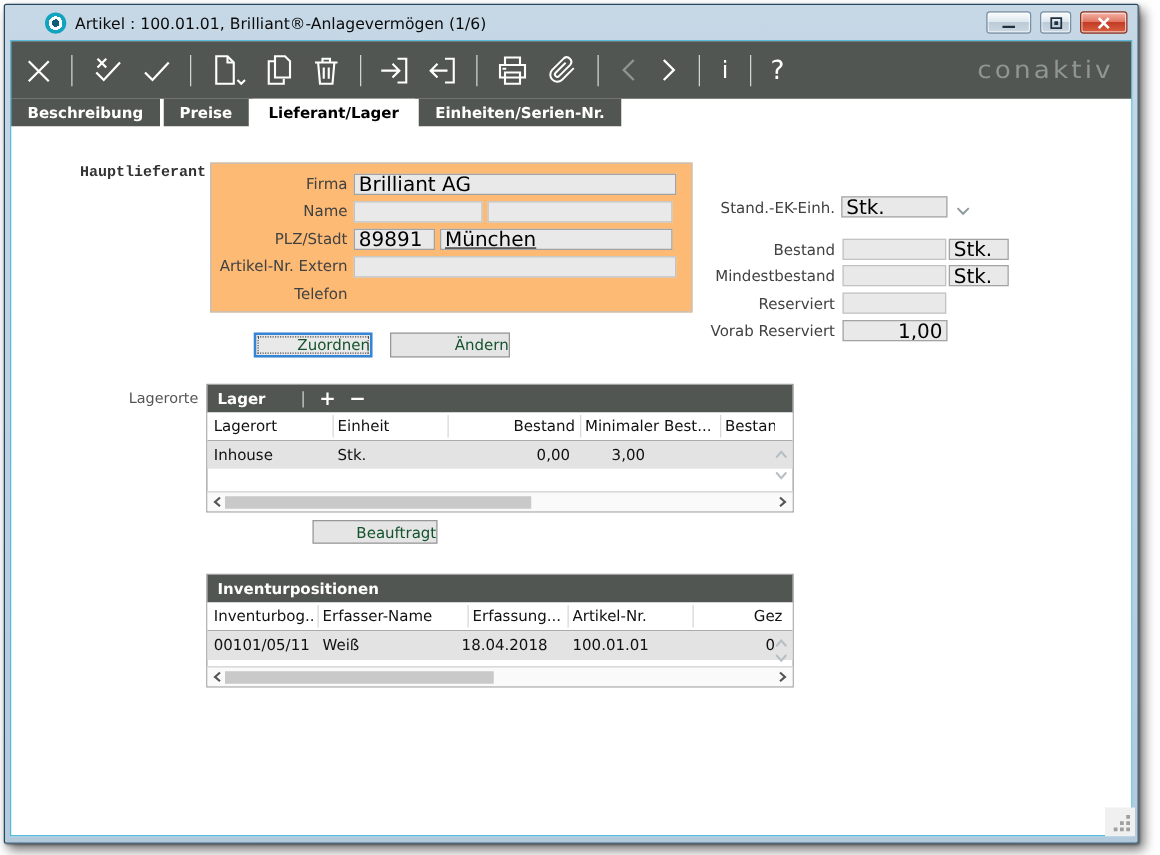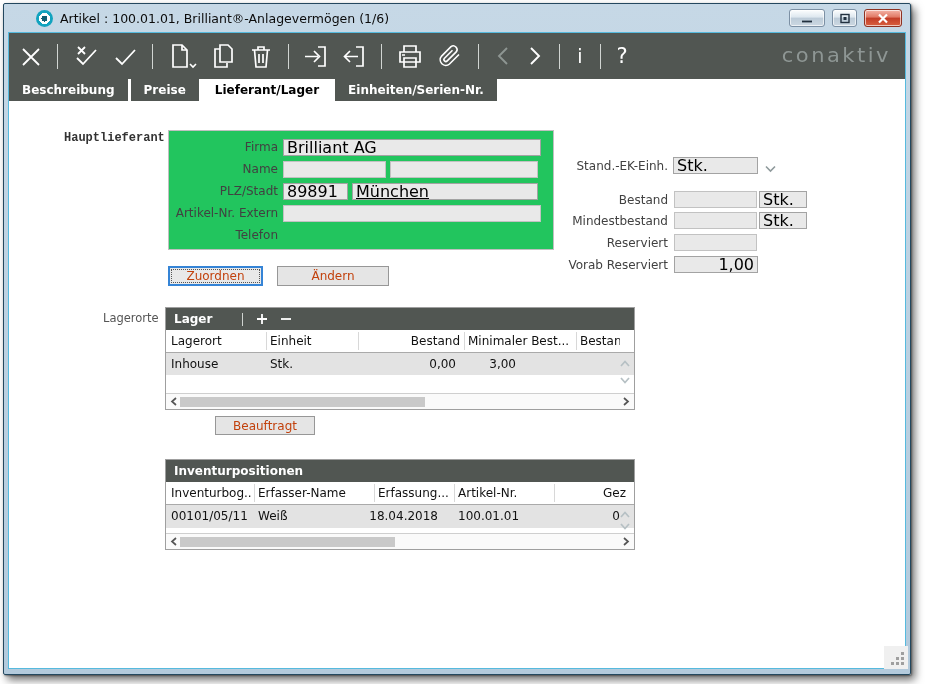--- a/index.html
+++ b/index.html
@@ -21,27 +21,27 @@
   .toolbar { position:absolute; left:0; top:0; width:100%; height:46px; background:#515652; display:flex; align-items:center; padding:0 14px 0 10px; gap:12px; }
   .ticon { display:flex; align-items:center; justify-content:center; cursor:pointer; }
   .sep { width:1px; height:25px; background:#dfe3e0; opacity:.9; margin:0 2px; flex:0 0 auto; }
   .logo { margin-left:auto; font-size:21px; color:#8e9694; letter-spacing:2.5px; transform:scaleY(.92); cursor:default; }
   
   .tabs { position:absolute; left:0; top:46px; height:22px; display:flex; gap:3px; }
   .tab { background:#515652; color:#fff; font-size:12px; font-weight:bold; line-height:22px; padding:0 13px; white-space:nowrap; cursor:pointer; }
   .tab.active { background:#fff; color:#000; }
   
   .sec-label { position:absolute; font-size:12px; font-weight:bold; color:#333; }
-  .hl-box { position:absolute; left:159px; top:97px; width:386px; height:120px; border:1px solid #c0c0c0; background:#22c55e; }
+  .hl-box { position:absolute; left:159px; top:97px; width:386px; height:120px; border:1px solid #c0c0c0; background:#fdba74; }
   .frow { position:absolute; left:0; width:100%; height:18px; display:flex; align-items:center; }
   .flabel { width:114px; text-align:right; font-size:12px; color:#414141; padding-right:5px; flex:0 0 auto; white-space:nowrap; }
   .fld { height:17px; background:#e9e9e9; border:1px solid #a3a3a3; font-size:16px; color:#000; padding:0 3px; line-height:15px; overflow:hidden; white-space:nowrap; }
   .fld.empty { border-color:#c2c2c2; }
   .rlabel { position:absolute; font-size:12px; color:#414141; text-align:right; width:160px; white-space:nowrap; }
-  .btn { position:absolute; height:20px; background:#e5e5e5; border:1px solid #979797; font-size:12px; color:#c2410c; text-align:center; line-height:17px; cursor:pointer; }
+  .btn { position:absolute; height:20px; background:#e5e5e5; border:1px solid #979797; font-size:12px; color:#14532d; text-align:right; line-height:17px; cursor:pointer;margin-left:35px; }
   .btn.focused { border:2px solid #3584d6; outline:1px dotted #555; outline-offset:-4px; background:#e9e9e9; }
   
   .tbl { position:absolute; width:470px; border:1px solid #9f9f9f; background:#fff; }
   .tbl-title { height:22px; background:#515652; color:#fff; font-size:12px; font-weight:bold; display:flex; align-items:center; padding:0 8px; }
   .tbl-head { position:relative; height:23px; border-bottom:1px solid #aaa; background:#fff; }
   .hcell, .ccell { position:absolute; top:0; height:100%; font-size:12px; line-height:22px; color:#111; overflow:hidden; white-space:nowrap; }
   .colsep { position:absolute; top:2px; bottom:2px; width:1px; background:#d8d8d8; }
   .tbl-row { position:relative; height:22px; background:#e3e3e3; }
   .hscroll { position:absolute; left:0; right:0; bottom:0; height:16px; border-top:1px solid #cfcfcf; background:#fafafa; display:flex; align-items:center; }
   .hthumb { position:absolute; top:3px; height:10px; background:#c9c9c9; cursor:pointer; }
@@ -182,21 +182,21 @@
       </div>
       <div class="frow" style="top:73px;">
         <div class="flabel">Artikel-Nr. Extern</div>
         <div class="fld empty" style="width:258px;"></div>
       </div>
       <div class="frow" style="top:95px;">
         <div class="flabel">Telefon</div>
       </div>
     </div>
     <div class="btn focused" style="left:159px; top:233px; width:95px;">Zuordnen</div>
-    <div class="btn" style="left:268px; top:233px; width:112px; line-height:19px;">Ändern</div>
+    <div class="btn" style="left:268px; top:233px; width:96px; line-height:19px;">Ändern</div>
 
     <div class="rlabel" style="left:499px; top:126px;">Stand.-EK-Einh.</div>
     <div class="fld" style="position:absolute; left:664px; top:124px; width:85px;">Stk.</div>
     <div style="position:absolute; left:754px; top:127px;">
       <svg width="15" height="12" viewBox="0 0 15 12">
           <path d="M3 3.5 l4.5 4.5 4.5 -4.5" stroke="#8f9a9c" stroke-width="1.6" fill="none"></path>
         </svg>
     </div>
     <div class="rlabel" style="left:499px; top:160px;">Bestand</div>
     <div class="fld empty" style="position:absolute; left:665px; top:158px; width:83px;"></div>

